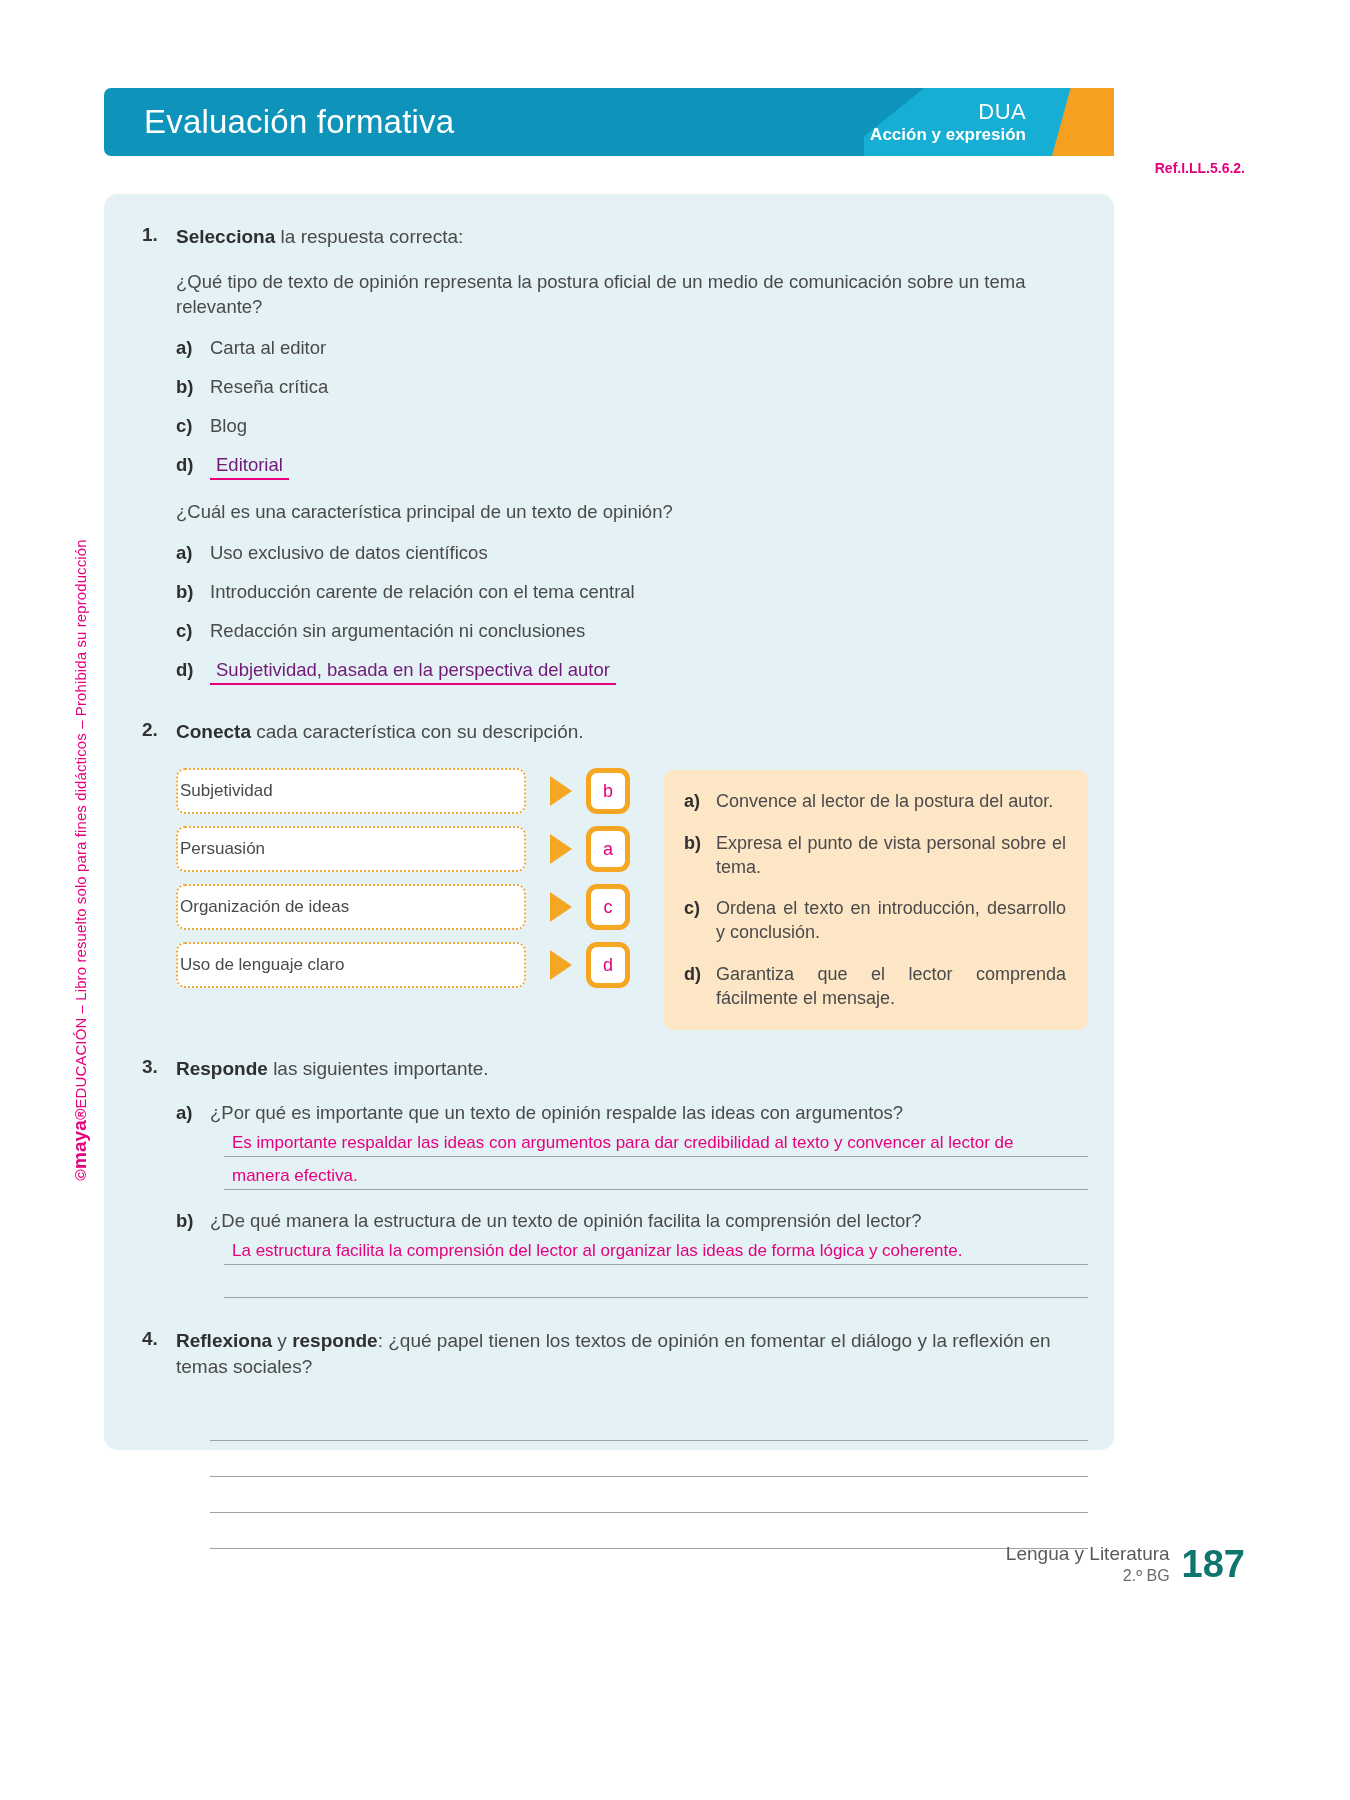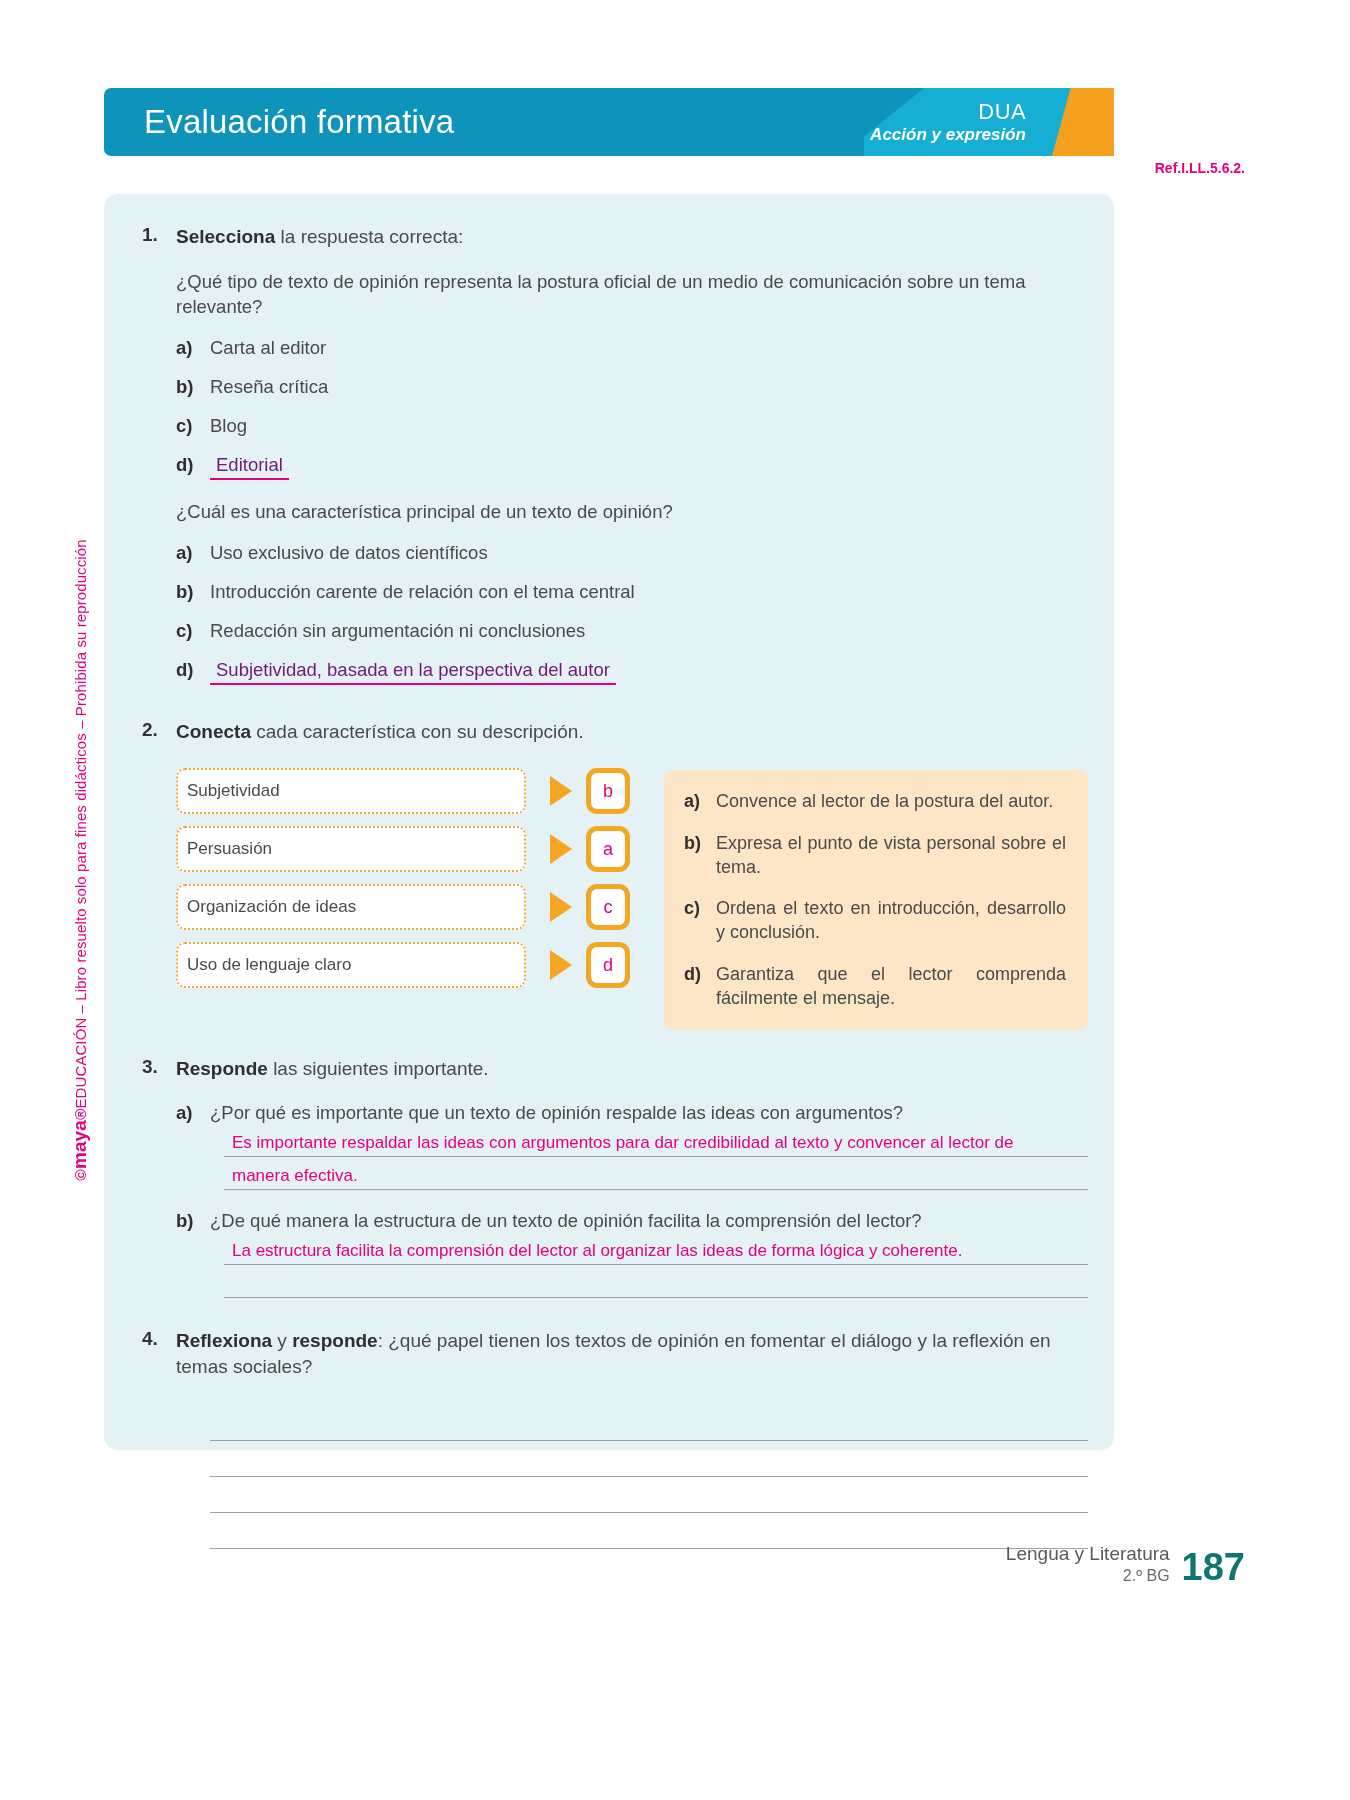--- a/index.html
+++ b/index.html
@@ -65,21 +65,21 @@
     color:#fff; font-size:33px; font-weight:normal;
     letter-spacing:.2px;
     text-align:center;
   }
   .dua-wrap{
     position:absolute; right:88px; top:50%;
     transform:translateY(-50%);
     text-align:right; color:#fff; line-height:1.18;
   }
   .dua-wrap .dua-main{ font-size:22px; font-weight:normal; letter-spacing:.4px;}
-  .dua-wrap .dua-sub{ font-size:17px; font-weight:bold;font-style:italic;}
+  .dua-wrap .dua-sub{ font-size:17px; font-weight:bold;}
 
   .ref-code{
     position:absolute; right:105px; top:160px;
     font-size:14px; font-weight:bold; color:#e5007e;
   }
 
   
   .panel{
     position:absolute;
     left:104px; top:194px;
@@ -122,21 +122,21 @@
     display:flex; gap:0; margin-top:24px;
   }
   .match-left{ width:470px; flex:0 0 470px;}
   .mrow{ display:flex; align-items:center; margin-bottom:12px;}
   .mbox{
     width:350px; height:46px;
     background:#ffffff;
     border:2px dotted #f1a83a;
     border-radius:9px;
     display:flex; align-items:center;
-    padding-left:9px;
+    padding-left:2px;
     font-size:17px; color:#4a4a4a;
     box-sizing:border-box;
   }
   .arrow{
     width:0;height:0;
     border-left:22px solid #f5a623;
     border-top:15px solid transparent;
     border-bottom:15px solid transparent;
     margin:0 14px 0 24px;
   }
@@ -187,21 +187,21 @@
   }
 
   .q4-lines{ margin-top:26px; margin-left:34px;}
   .q4-lines .ans-line{ margin-left:0; height:36px;}
 
   
   .footer{
     position:absolute;
     right:105px; bottom:214px;
     text-align:right;
-    display:flex; align-items:flex-end; gap:12px;
+    display:flex; align-items:center; gap:12px;
   }
   .footer .ftext{ font-size:19px; color:#5a5a5a; line-height:1.25; text-align:right;}
   .footer .ftext .sub{ font-size:16px; color:#6a6a6a;}
   .footer .pagenum{ font-size:38px; font-weight:bold; color:#0f766e; line-height:1;}
 </style>
 </head>
 <body>
 
 <div class="side-credit">
   <div class="rot">

